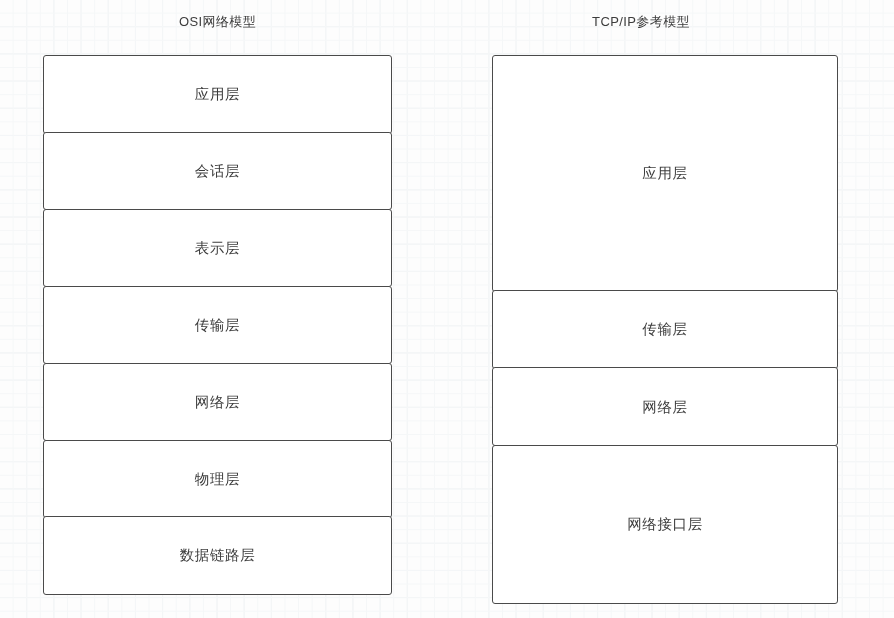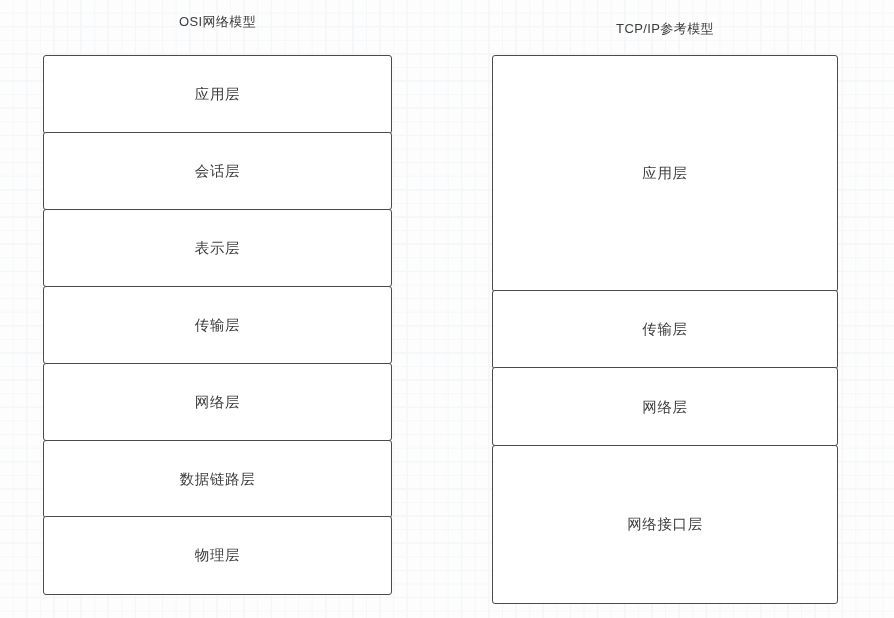--- a/index.html
+++ b/index.html
@@ -79,21 +79,21 @@
     line-height: 1;
     user-select: none;
   }
 
   
   #osi-title  { left: 43px;  top: 13px;  width: 349px; }
   #osi-stack  { left: 43px;  top: 55px;  width: 349px; height: 550px; }
   #osi-stack .layer-box { height: 78.5px; }
 
   
-  #tcpip-title { left: 492px; top: 13px; width: 346px; margin-top: 7px; }
+  #tcpip-title { left: 468px; top: 13px; width: 346px; }
   #tcpip-stack { left: 492px; top: 55px; width: 346px; height: 550px; }
   .h-1 { height: 79px; }
   .h-2 { height: 159px; }
   .h-3 { height: 236.6px; }
 </style>
 </head>
 <body>
 
 <div id="canvas">
 
@@ -115,25 +115,25 @@
 
     <div class="layer-box">
       <span class="layer-label">传输层</span>
     </div>
 
     <div class="layer-box">
       <span class="layer-label">网络层</span>
     </div>
 
     <div class="layer-box">
-      <span class="layer-label">数据链路层</span>
+      <span class="layer-label">物理层</span>
     </div>
 
     <div class="layer-box">
-      <span class="layer-label">物理层</span>
+      <span class="layer-label">数据链路层</span>
     </div>
   </div>
 
   <div class="col-title" id="tcpip-title">TCP/IP参考模型</div>
 
   <div class="stack" id="tcpip-stack">
 
     <div class="layer-box h-3">
       <span class="layer-label">应用层</span>
     </div>

